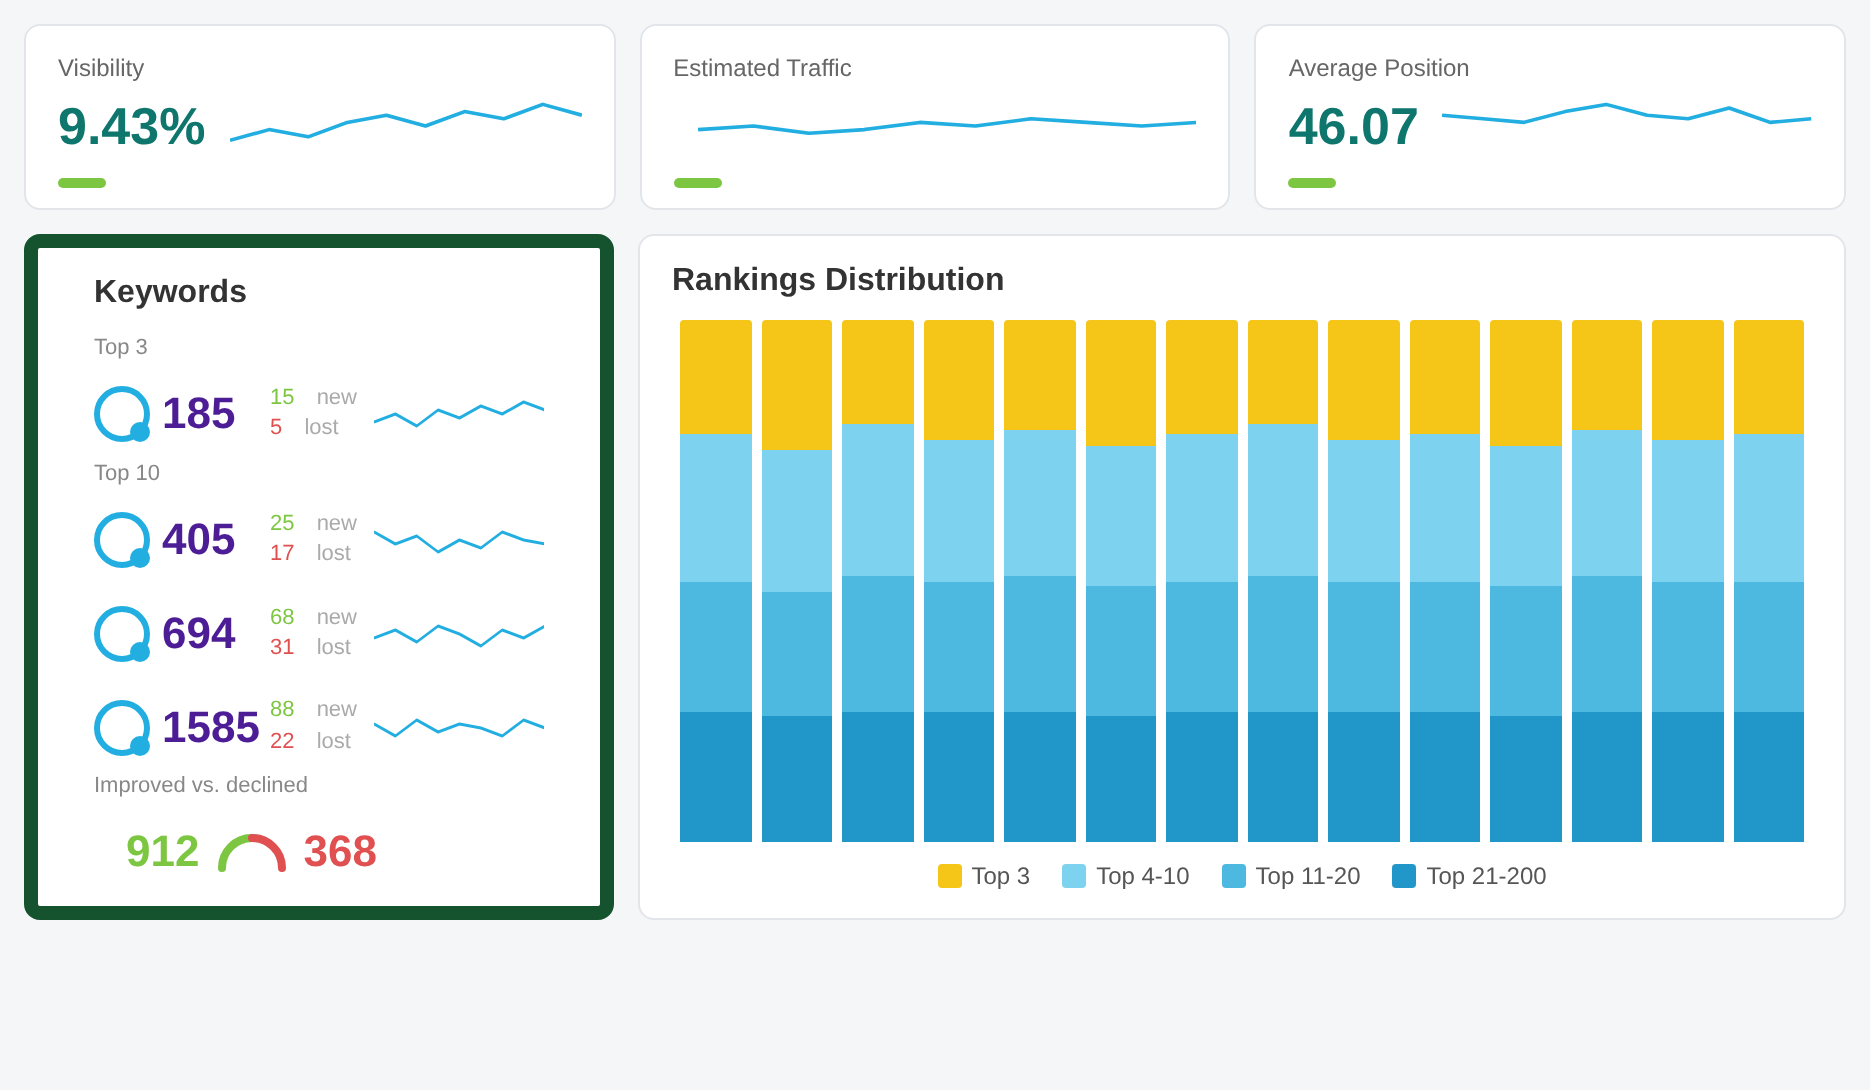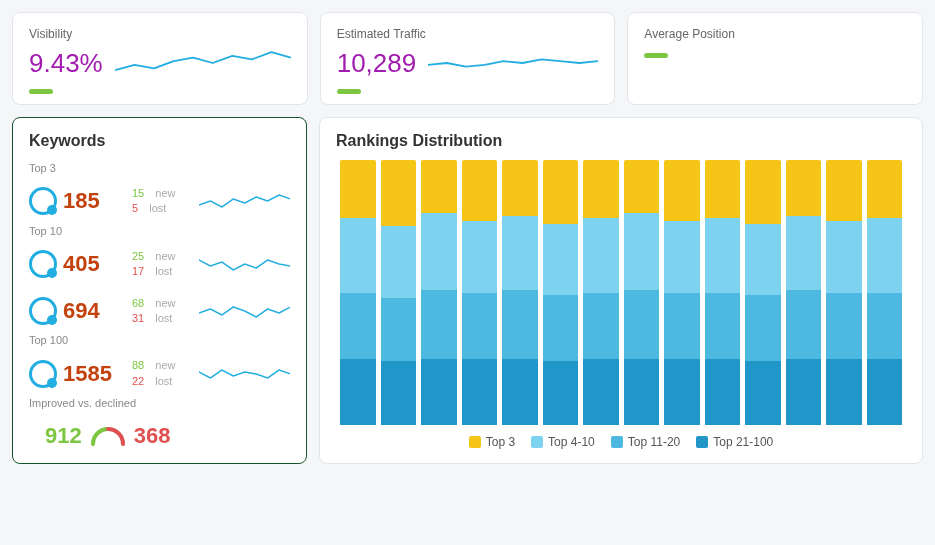--- a/index.html
+++ b/index.html
@@ -37,22 +37,22 @@
     }
 
     .metric-value-row {
       display: flex;
       align-items: center;
       justify-content: space-between;
     }
 
     .metric-value {
       font-size: 26px;
-      font-weight: 400;
-      color: #a21caf;
+      font-weight: 700;
+      color: #0f766e;
     }
 
     .metric-sparkline {
       flex: 1;
       margin-left: 12px;
       height: 36px;
     }
 
     .metric-indicator {
       width: 24px;
@@ -65,23 +65,23 @@
 
     .bottom-row {
       display: flex;
       gap: 12px;
     }
 
     .keywords-card {
       width: 295px;
       min-width: 295px;
       background: #fff;
-      border: 1px solid #14532d;
+      border: 7px solid #14532d;
       border-radius: 8px;
-      padding: 14px 16px;
+      padding: 14px 28px;
     }
 
     .keywords-title {
       font-size: 16px;
       font-weight: 700;
       color: #333;
       margin-bottom: 12px;
     }
 
     .kw-row {
@@ -113,28 +113,28 @@
       right: -3px;
       width: 10px;
       height: 10px;
       border-radius: 50%;
       background: #22aee0;
     }
 
     .kw-number {
       font-size: 22px;
       font-weight: 700;
-      color: #c2410c;
+      color: #4c1d95;
       min-width: 50px;
     }
 
     .kw-meta {
       display: flex;
       flex-direction: column;
-      margin: 0 19px;
+      margin: 0 4px;
       font-size: 11px;
       line-height: 1.4;
     }
 
     .kw-new { color: #7dc641; }
     .kw-lost { color: #e05050; }
 
     .kw-sparkline {
       flex: 1;
       height: 28px;
@@ -256,29 +256,34 @@
       <span class="metric-value">9.43%</span>
       <svg class="metric-sparkline" viewBox="0 0 180 40" preserveAspectRatio="none">
         <polyline points="0,28 20,22 40,26 60,18 80,14 100,20 120,12 140,16 160,8 180,14" fill="none" stroke="#22aee0" stroke-width="2" stroke-linejoin="round"></polyline>
       </svg>
     </div>
     <div class="metric-indicator green-bar"></div>
   </div>
     <div class="metric-card">
     <div class="metric-label">Estimated Traffic</div>
     <div class="metric-value-row">
-      <span class="metric-value">10,289</span>
       <svg class="metric-sparkline" viewBox="0 0 180 40" preserveAspectRatio="none">
         <polyline points="0,22 20,20 40,24 60,22 80,18 100,20 120,16 140,18 160,20 180,18" fill="none" stroke="#22aee0" stroke-width="2" stroke-linejoin="round"></polyline>
       </svg>
     </div>
     <div class="metric-indicator green-bar"></div>
   </div>
     <div class="metric-card">
     <div class="metric-label">Average Position</div>
+    <div class="metric-value-row">
+      <span class="metric-value">46.07</span>
+      <svg class="metric-sparkline" viewBox="0 0 180 40" preserveAspectRatio="none">
+        <polyline points="0,14 20,16 40,18 60,12 80,8 100,14 120,16 140,10 160,18 180,16" fill="none" stroke="#22aee0" stroke-width="2" stroke-linejoin="round"></polyline>
+      </svg>
+    </div>
     <div class="metric-indicator green-bar"></div>
   </div>
   </div>
 
 <div class="bottom-row">
 
   <div class="keywords-card">
     <div class="keywords-title">Keywords</div>
     <div id="kw-rows-container">
         <div>
@@ -334,21 +339,20 @@
           <span class="kw-lost">31</span>
           &nbsp;<span style="color:#aaa">lost</span>
         </span>
       </div>
       <svg class="kw-sparkline" viewBox="0 0 120 28" preserveAspectRatio="none">
         <polyline points="0,16 15,12 30,18 45,10 60,14 75,20 90,12 105,16 120,10" fill="none" stroke="#22aee0" stroke-width="1.5" stroke-linejoin="round"></polyline>
       </svg>
     </div>
   </div>
         <div>
-    <div class="kw-label">Top 100</div>
     <div class="kw-row">
       <div class="kw-circle"></div>
       <span class="kw-number">1585</span>
       <div class="kw-meta">
         <span class="meta-row">
           <span class="kw-new">88</span>
           &nbsp;<span style="color:#aaa">new</span>
         </span>
         <span class="meta-row">
           <span class="kw-lost">22</span>
@@ -472,18 +476,18 @@
           <div class="legend-item">
     <div class="legend-dot" style="background: #7dd3ef;"></div>
     <span>Top 4-10</span>
   </div>
           <div class="legend-item">
     <div class="legend-dot" style="background: #4db8e0;"></div>
     <span>Top 11-20</span>
   </div>
           <div class="legend-item">
     <div class="legend-dot" style="background: #2196c9;"></div>
-    <span>Top 21-100</span>
+    <span>Top 21-200</span>
   </div>
         </div>
     </div>
   </div>
 </div>
 
 </body></html>

